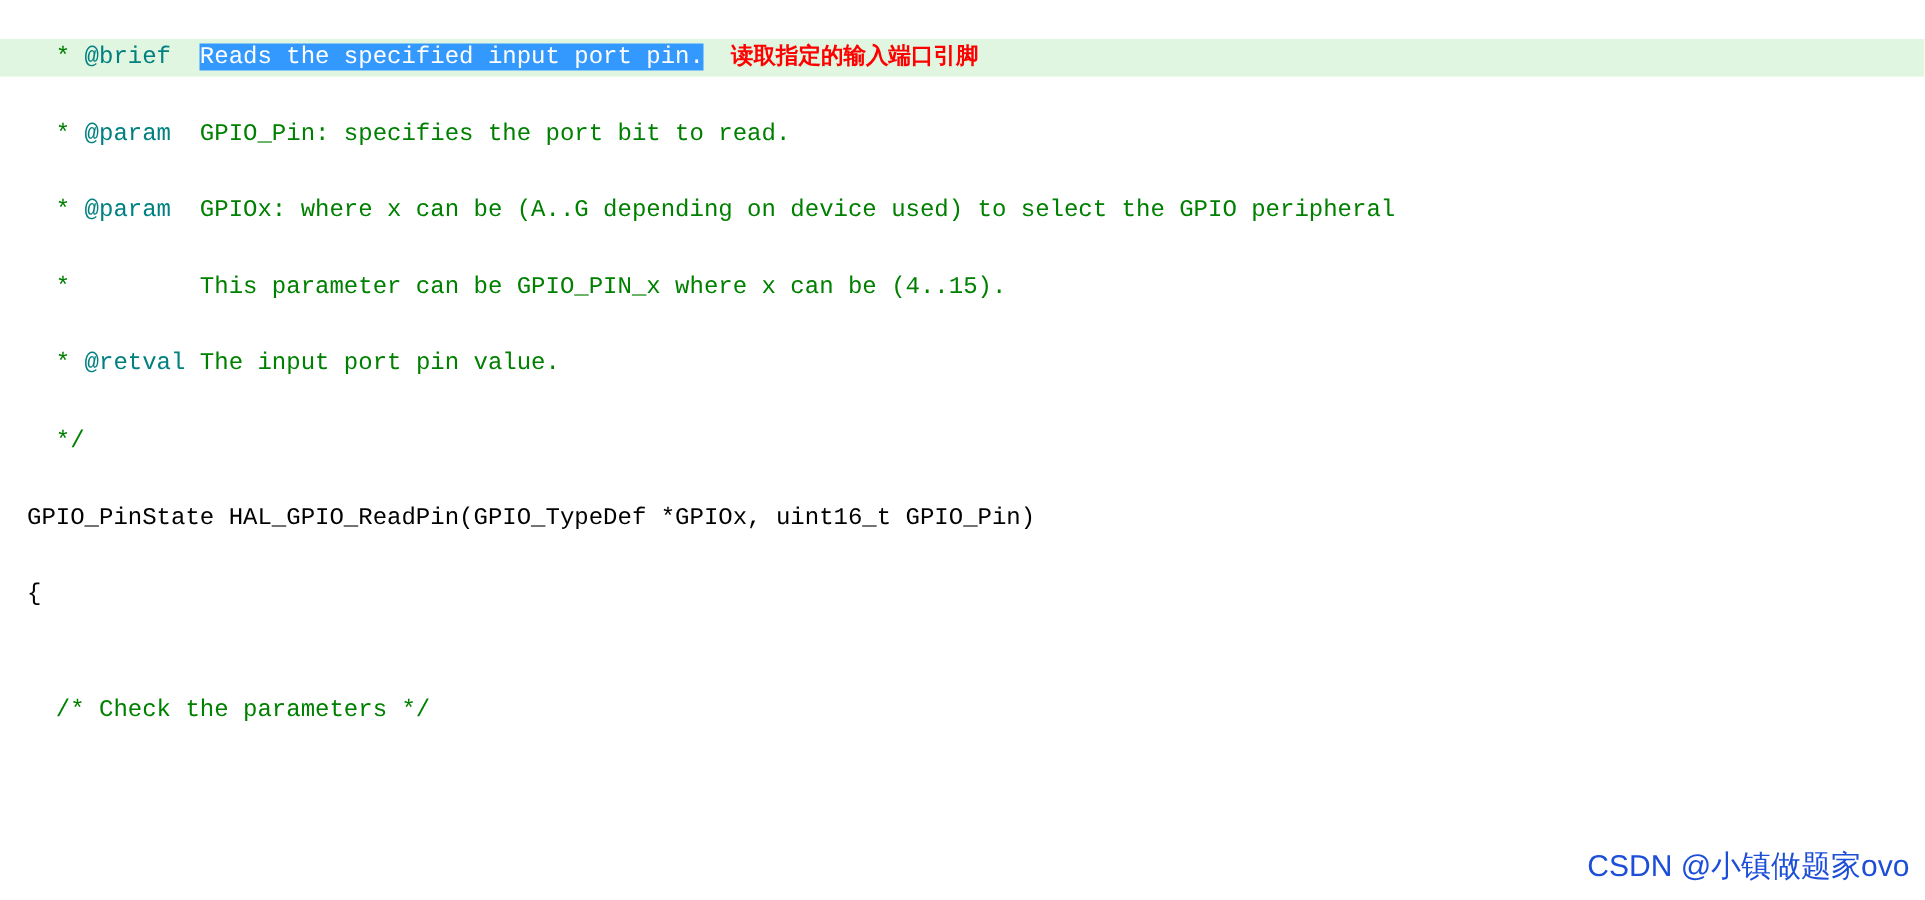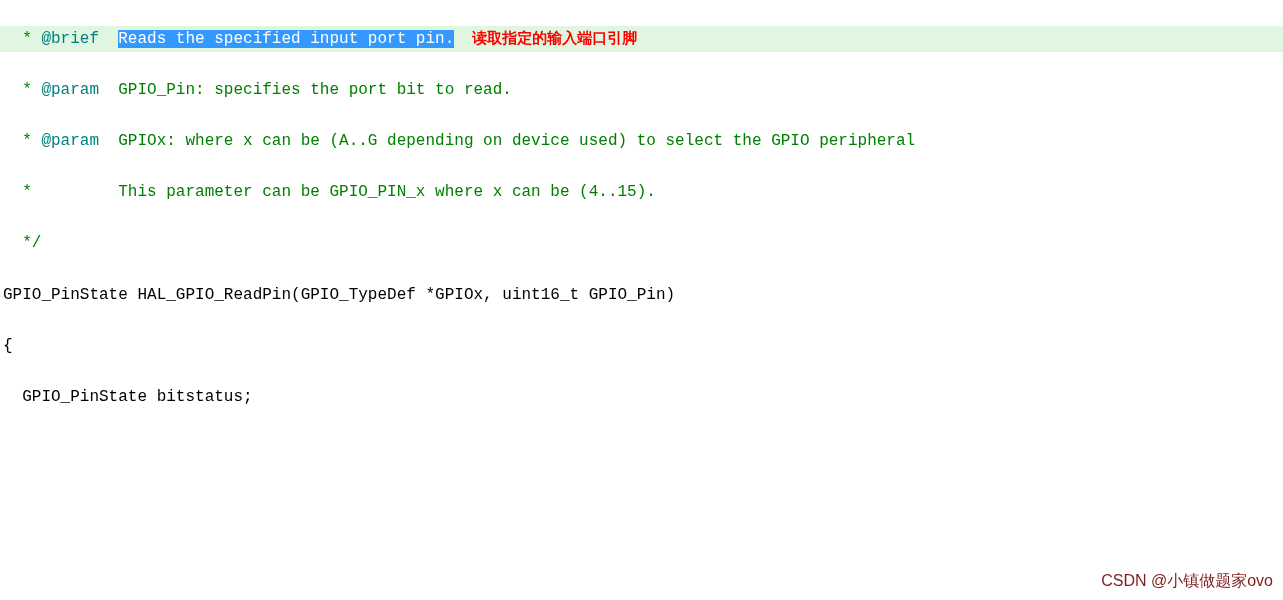--- a/index.html
+++ b/index.html
@@ -14,21 +14,21 @@
     width: 1283px;
     height: 600px;
     overflow: hidden;
   }
   .code-area {
     white-space: pre;
     padding: 0;
   }
   .line {
     display: block;
-    padding-left: 3px;
+    padding-left: 18px;
   }
   .highlight-line {
     background: #e0f6e0;
   }
   .selected {
     background: #3399ff;
     color: #fff;
   }
   .comment { color: #008000; }
   .tag { color: #008080; }
@@ -37,39 +37,40 @@
     color: #ff0000;
     font-family: "Microsoft YaHei", sans-serif;
     font-weight: bold;
     font-size: 15px;
     margin-left: 18px;
   }
   .watermark {
     position: absolute;
     right: 10px;
     bottom: 6px;
-    color: #7f1d1d;
+    color: #1d4ed8;
     font-family: "Microsoft YaHei", sans-serif;
-    font-size: 16px;
+    font-size: 20px;
     pointer-events: none;
   }
 </style>
 </head>
 <body>
 
 <div class="code-area">
 <span class="line highlight-line"><span class="comment">  * </span><span class="tag">@brief</span><span class="comment">  </span><span class="selected">Reads the specified input port pin.</span><span class="annotation">读取指定的输入端口引脚</span></span>
 <span class="line"><span class="comment">  * </span><span class="tag">@param</span><span class="comment">  GPIO_Pin: specifies the port bit to read.</span></span>
 <span class="line"><span class="comment">  * </span><span class="tag">@param</span><span class="comment">  GPIOx: where x can be (A..G depending on device used) to select the GPIO peripheral</span></span>
 <span class="line"><span class="comment">  *         This parameter can be GPIO_PIN_x where x can be (4..15).</span></span>
+<span class="line"><span class="comment">  * </span><span class="tag">@retval</span><span class="comment"> The input port pin value.</span></span>
 <span class="line"><span class="comment">  */</span></span>
 <span class="line"><span class="code-text">GPIO_PinState HAL_GPIO_ReadPin(GPIO_TypeDef *GPIOx, uint16_t GPIO_Pin)</span></span>
 <span class="line"><span class="code-text">{</span></span>
-<span class="line"><span class="code-text">  GPIO_PinState bitstatus;</span></span>
 <span class="line"><span class="code-text"></span></span>
+<span class="line"><span class="comment">  /* Check the parameters */</span></span>
 <span class="line"><span class="code-text"></span></span>
 
 
 
 
 
 
 
 
 

